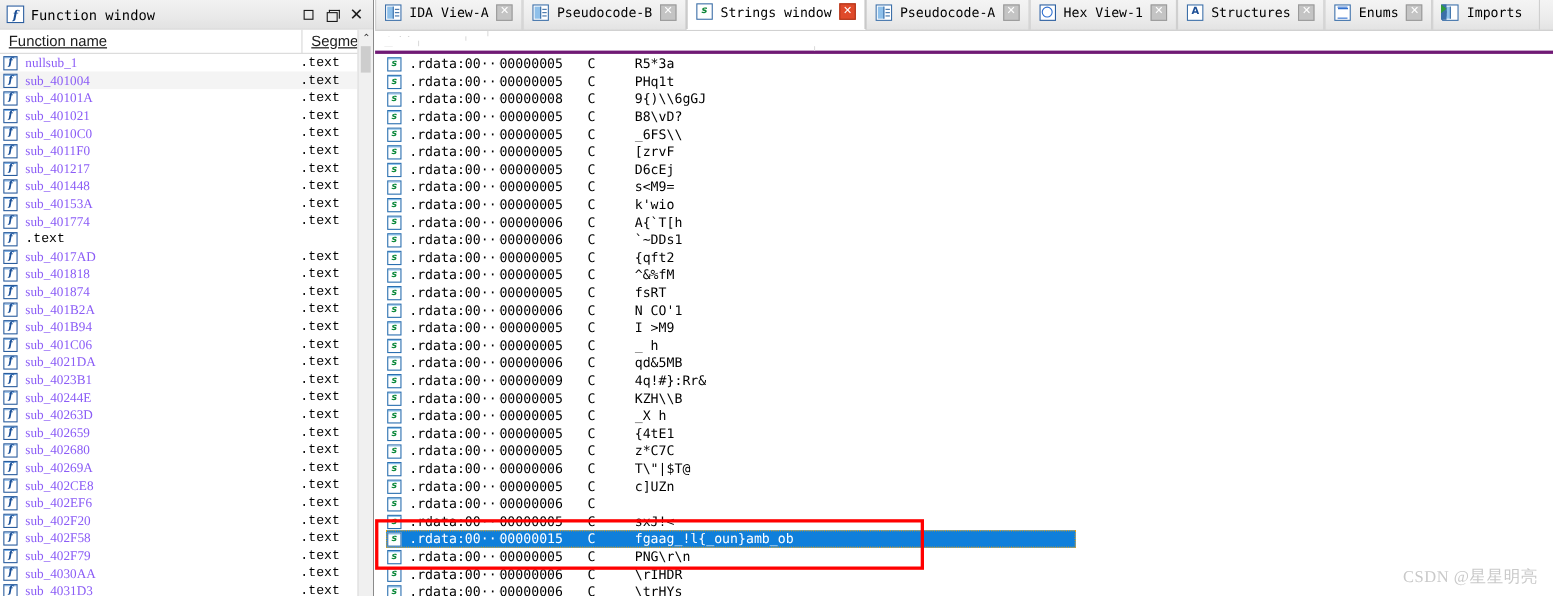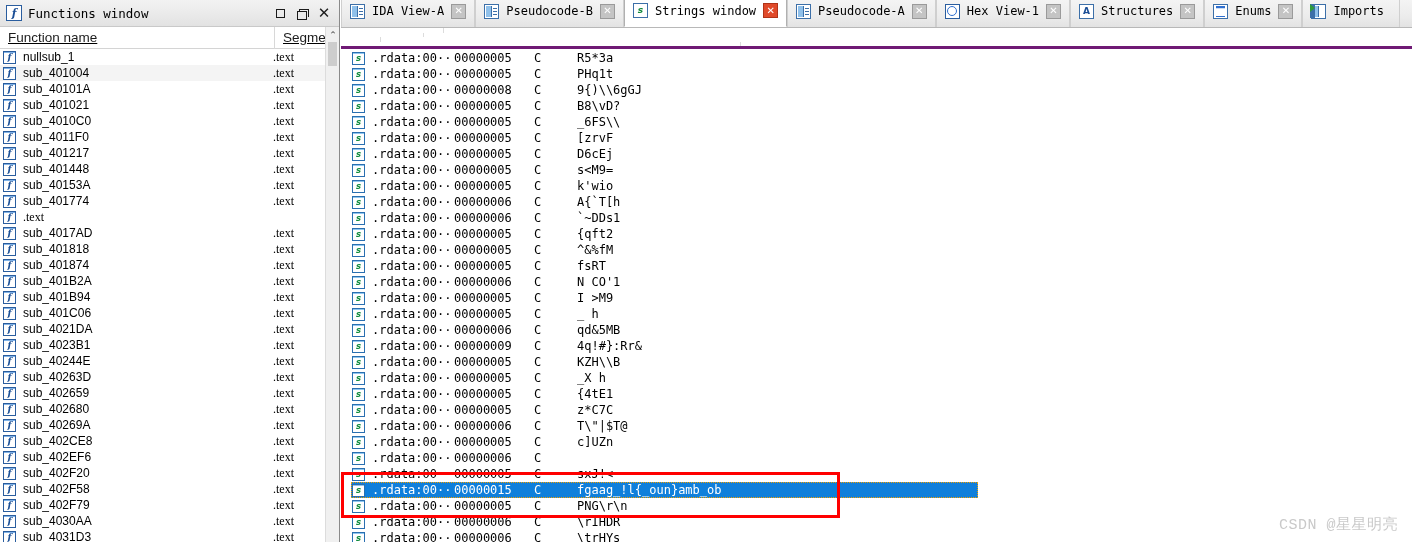--- a/index.html
+++ b/index.html
@@ -87,26 +87,26 @@
   .fn-row.alt { background: #f4f4f4; }
   .fn-icon {
     width: 13px; height: 13px; margin-left: 3px; margin-right: 7px;
     border: 1px solid #2a5d9e; background: #ffffff; flex: none;
     display: flex; align-items: center; justify-content: center;
     font-family: "DejaVu Serif", serif; font-style: italic; font-weight: bold;
     font-size: 9.5px; line-height: 1; color: #1a4f96;
     box-shadow: inset 0 1px 0 #7fb2e8;
   }
   .fn-name {
-    font-family: Liberation Sans, sans-serif;
-    font-size: 12px; color: #000000;
+    font-family: Liberation Serif, serif;
+    font-size: 12px; color: #8b5cf6;
     width: 250px; overflow: hidden;
   }
   .fn-seg {
-    font-family: Liberation Serif, serif;
+    font-family: Liberation Mono, monospace;
     font-size: 12px; color: #000;
   }
   #fw-vscroll {
     position: absolute; right: 0; top: 27px; bottom: 0; width: 14px;
     background: #f0f0f0; border-left: 1px solid #dcdcdc;
   }
   #fw-vscroll .arrow-up {
     width: 14px; height: 15px; display:flex; align-items:center; justify-content:center;
     font-size: 9px; color:#3a3a3a; font-family:"DejaVu Sans", sans-serif;
   }
@@ -248,35 +248,35 @@
   #red-box {
     position: absolute; left: 341px; top: 472px;
     width: 499px; height: 46px;
     border: 3px solid #ff0000;
     z-index: 40; pointer-events: none;
   }
 
   
   #watermark {
     position: absolute; right: 14px; bottom: 8px;
-    font-family: Liberation Mono, monospace;
+    font-family: Liberation Serif, serif;
     font-size: 15px; color: #c9c9c9; letter-spacing: 0.5px;
     z-index: 50;
   }
 </style>
 </head>
 <body>
 
 <div id="root">
 
   <div id="functions-window">
 
     <div id="fw-titlebar">
       <div class="tb-icon">f</div>
-      <div id="fw-title">Functions window</div>
+      <div id="fw-title">Function window</div>
       <div class="tb-btns">
         <div class="tb-btn">
             <span class="sq"></span>
           </div>
         <div class="tb-btn">
             <span class="restore"></span>
           </div>
         <div class="tb-btn">
             <span class="xmark">✕</span>
           </div>

